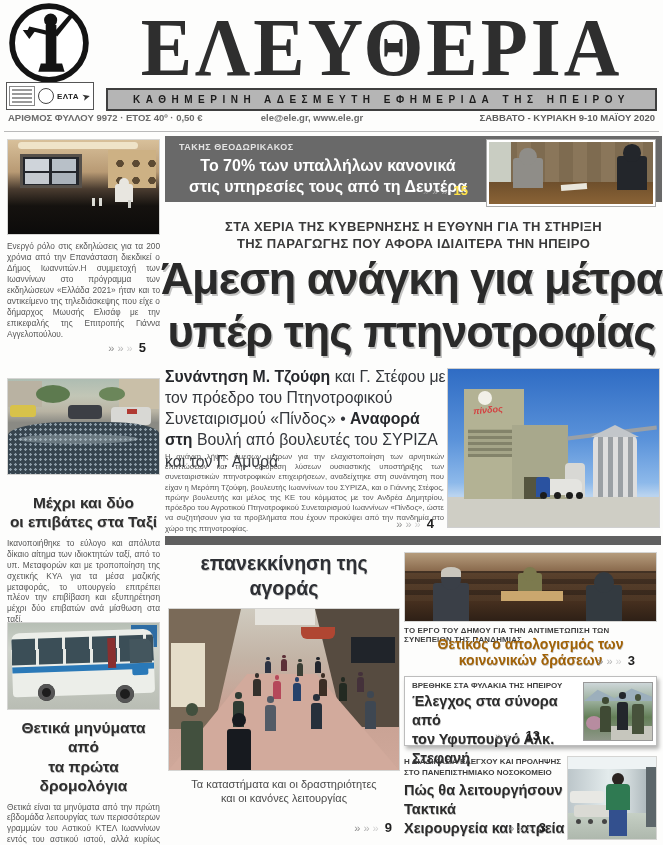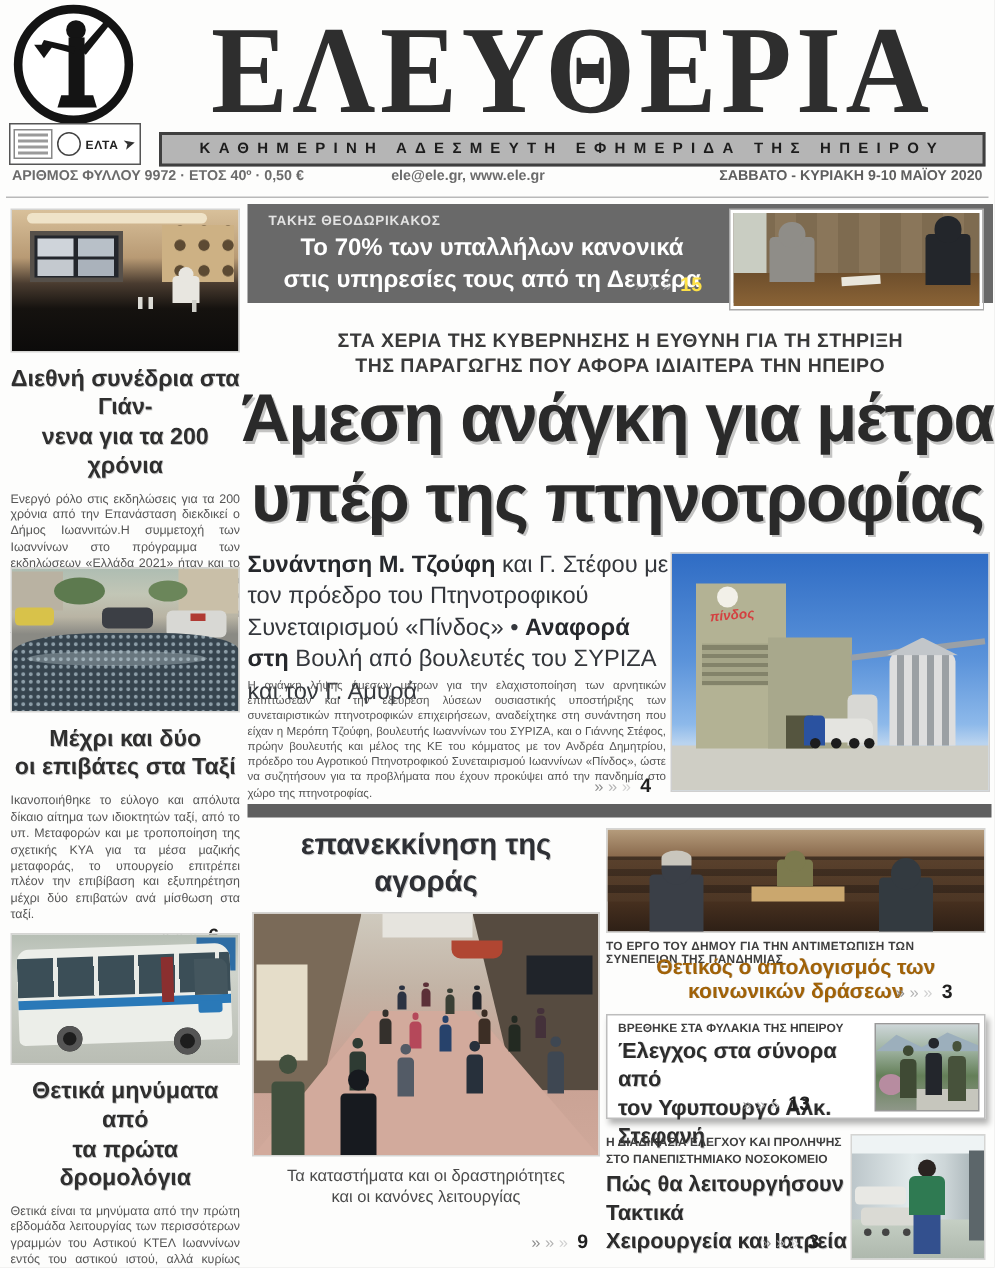--- a/index.html
+++ b/index.html
@@ -183,24 +183,20 @@
       <div style="left:12px;top:14px;width:62px;height:34px;background:#23262c;border:3px solid #56504a;">
         <div style="position:absolute;left:2px;top:2px;width:24px;height:12px;background:#cfd4da;"></div>
         <div style="position:absolute;left:29px;top:2px;width:24px;height:12px;background:#b8c0c8;"></div>
         <div style="position:absolute;left:2px;top:16px;width:24px;height:11px;background:#c4c9cf;"></div>
         <div style="position:absolute;left:29px;top:16px;width:24px;height:11px;background:#aab2bb;"></div>
       </div>
       <div style="right:3px;top:10px;width:48px;height:38px;background:#cdb184;background-image:radial-gradient(circle,#5c4a33 3.5px,transparent 4px);background-size:16px 17px;background-position:4px 5px;"></div>
       <div class="fig" style="right:26px;top:44px;width:18px;height:18px;background:#e8e6e0;"></div>
       <div style="left:84px;top:58px;width:3px;height:8px;background:#dcdcd6;box-shadow:7px 0 0 #dcdcd6, 36px 2px 0 #cfcfc9;"></div>
     </div>
-    <div class="l-hl" style="margin-top:8px;">
-      <div>Διεθνή συνέδρια στα Γιάν-</div>
-      <div>νενα για τα 200 χρόνια</div>
-    </div>
     <div class="l-body">Ενεργό ρόλο στις εκδηλώσεις για τα 200 χρόνια από την Επανάσταση διεκδικεί ο Δήμος Ιωαννιτών.Η συμμετοχή των Ιωαννίνων στο πρόγραμμα των εκδηλώσεων «Ελλάδα 2021» ήταν και το αντικείμενο της τηλεδιάσκεψης που είχε ο δήμαρχος Μωυσής Ελισάφ με την επικεφαλής της Επιτροπής Γιάννα Αγγελοπούλου.</div>
     <div class="l-ref ref">
       <span class="c1">»</span>
       <span class="c2">»</span>
       <span class="c3">»</span>
       <b>5</b>
     </div>
   </div>
 
   <div class="l-art" style="top:378px;">
@@ -209,21 +205,21 @@
       <div style="right:0;top:0;width:40px;height:30px;background:#c9bfa8;"></div>
       <div style="left:28px;top:6px;width:34px;height:18px;background:#5d7a4f;border-radius:50%;"></div>
       <div style="right:34px;top:8px;width:26px;height:14px;background:#6b865a;border-radius:50%;"></div>
       <div style="left:2px;top:26px;width:26px;height:12px;background:#d8c24a;border-radius:3px;"></div>
       <div style="left:60px;top:26px;width:34px;height:14px;background:#3c3f45;border-radius:4px;"></div>
       <div style="right:8px;top:28px;width:40px;height:18px;background:#d8d8d4;border-radius:4px;"></div>
       <div style="right:22px;top:30px;width:10px;height:5px;background:#b03a33;"></div>
       <div style="left:0;bottom:0;width:100%;height:52px;background-color:#36444e;background-image:radial-gradient(circle,rgba(170,188,198,0.75) 1px,transparent 1.5px);background-size:5px 5px;border-radius:40% 35% 0 0/26% 22% 0 0;"></div>
       <div style="left:10px;bottom:30px;width:120px;height:10px;background:rgba(200,215,222,0.35);border-radius:50%;"></div>
     </div>
-    <div class="l-hl" style="margin-top:8px;">
+    <div class="l-hl" style="margin-top:18px;">
       <div>Μέχρι και δύο</div>
       <div>οι επιβάτες στα Ταξί</div>
     </div>
     <div class="l-body">Ικανοποιήθηκε το εύλογο και απόλυτα δίκαιο αίτημα των ιδιοκτητών ταξί, από το υπ. Μεταφορών και με τροποποίηση της σχετικής ΚΥΑ για τα μέσα μαζικής μεταφοράς, το υπουργείο επιτρέπει πλέον την επιβίβαση και εξυπηρέτηση μέχρι δύο επιβατών ανά μίσθωση στα ταξί.</div>
     <div class="l-ref ref">
       <span class="c1">»</span>
       <span class="c2">»</span>
       <span class="c3">»</span>
       <b>6</b>
     </div>

